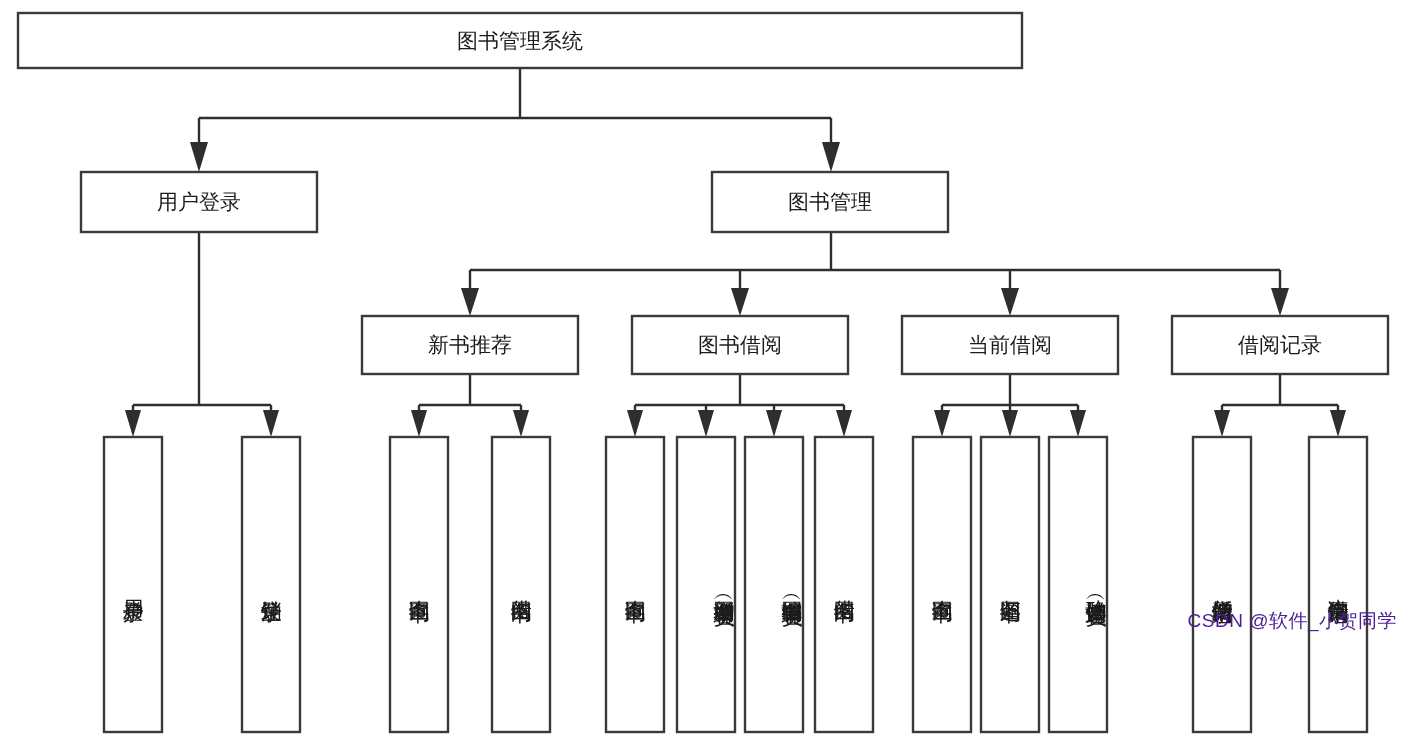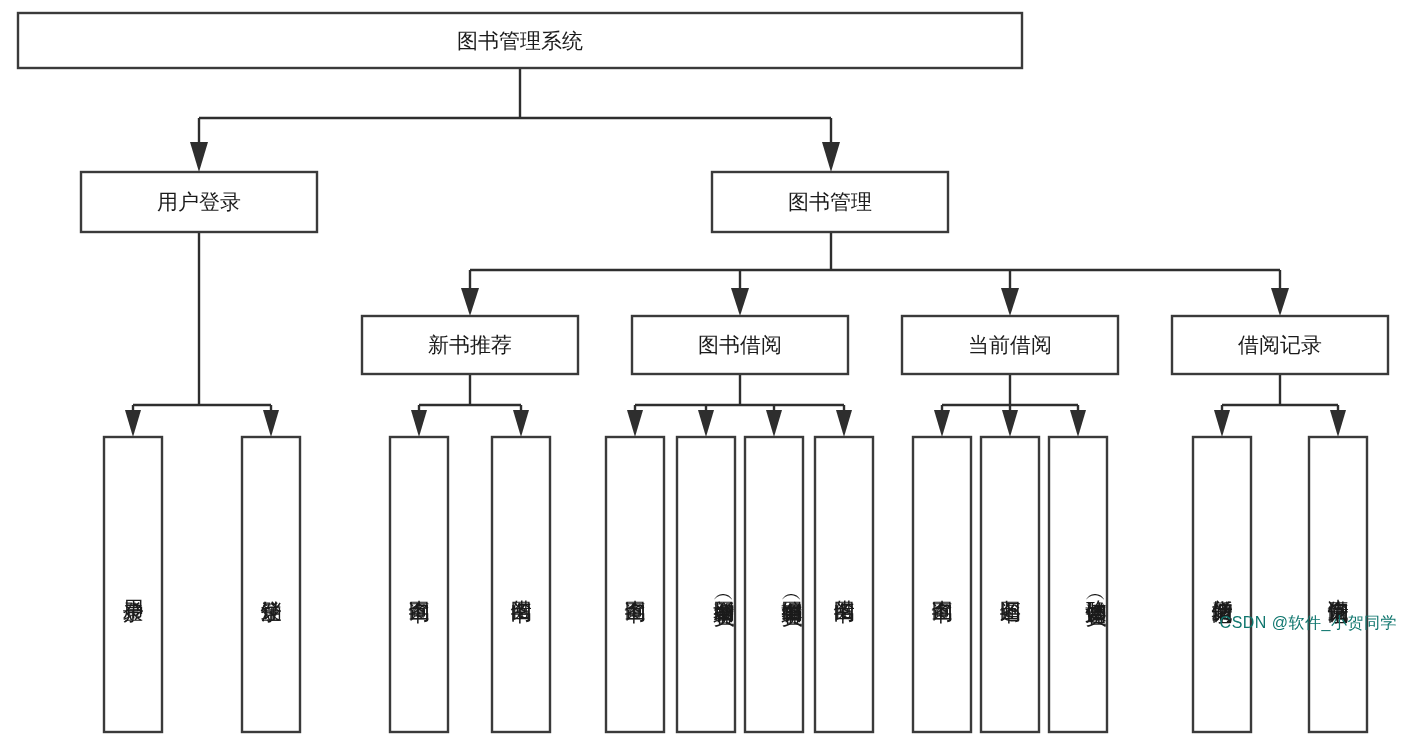--- a/index.html
+++ b/index.html
@@ -63,22 +63,22 @@
     align-items: center;
     justify-content: center;
     white-space: nowrap;
     pointer-events: none;
   }
   .watermark {
     position: absolute;
     right: 8px;
     bottom: 6px;
     font-family: "Liberation Sans", "DejaVu Sans", sans-serif;
-    font-size: 16px;
-    color: #0f766e;
+    font-size: 19px;
+    color: #4c1d95;
     letter-spacing: 0.5px;
     white-space: nowrap;
     text-align: center;
   }
 </style>
 </head>
 <body>
 
 <div id="diagram-root">
 

